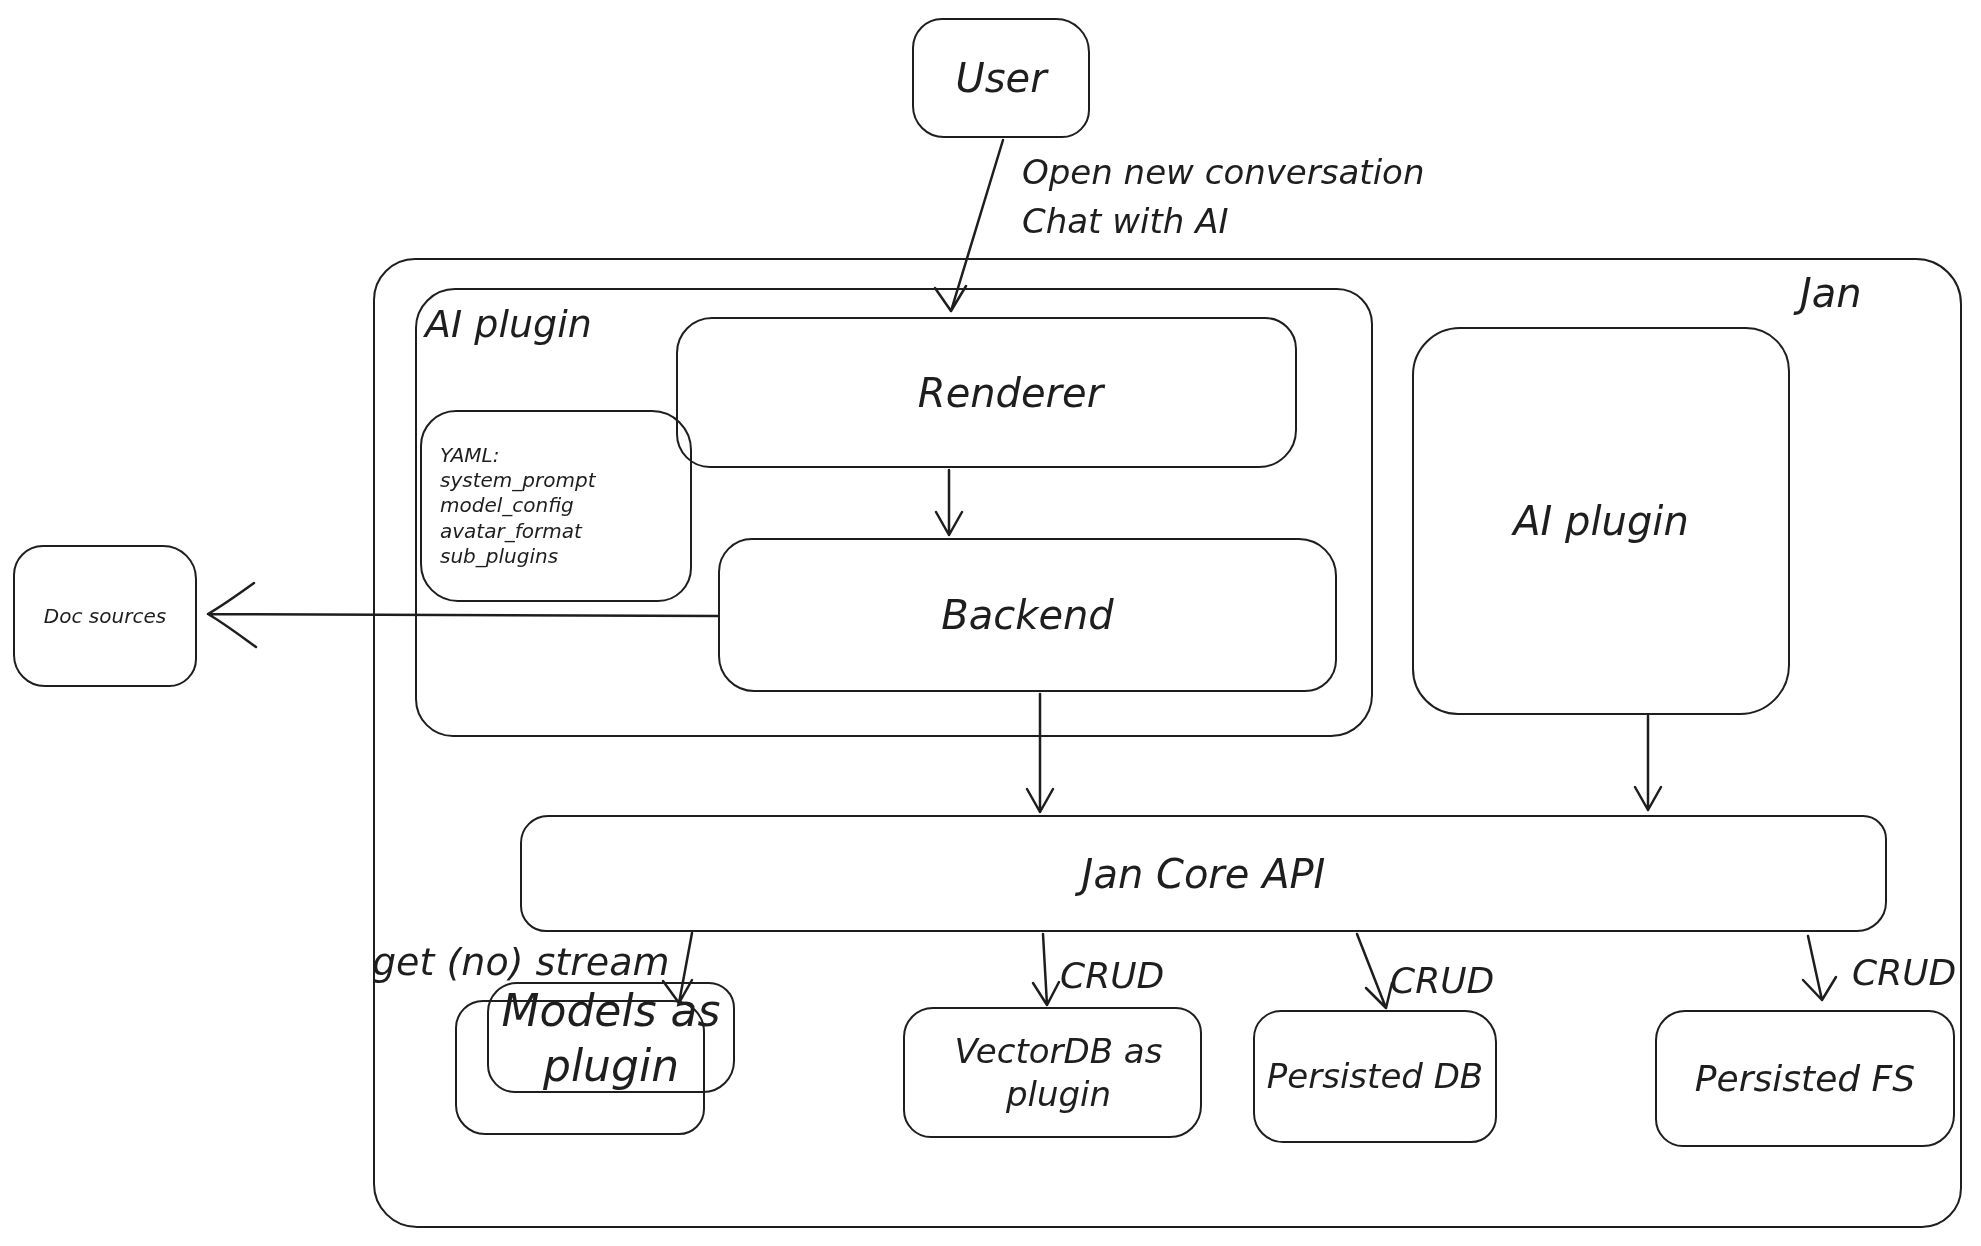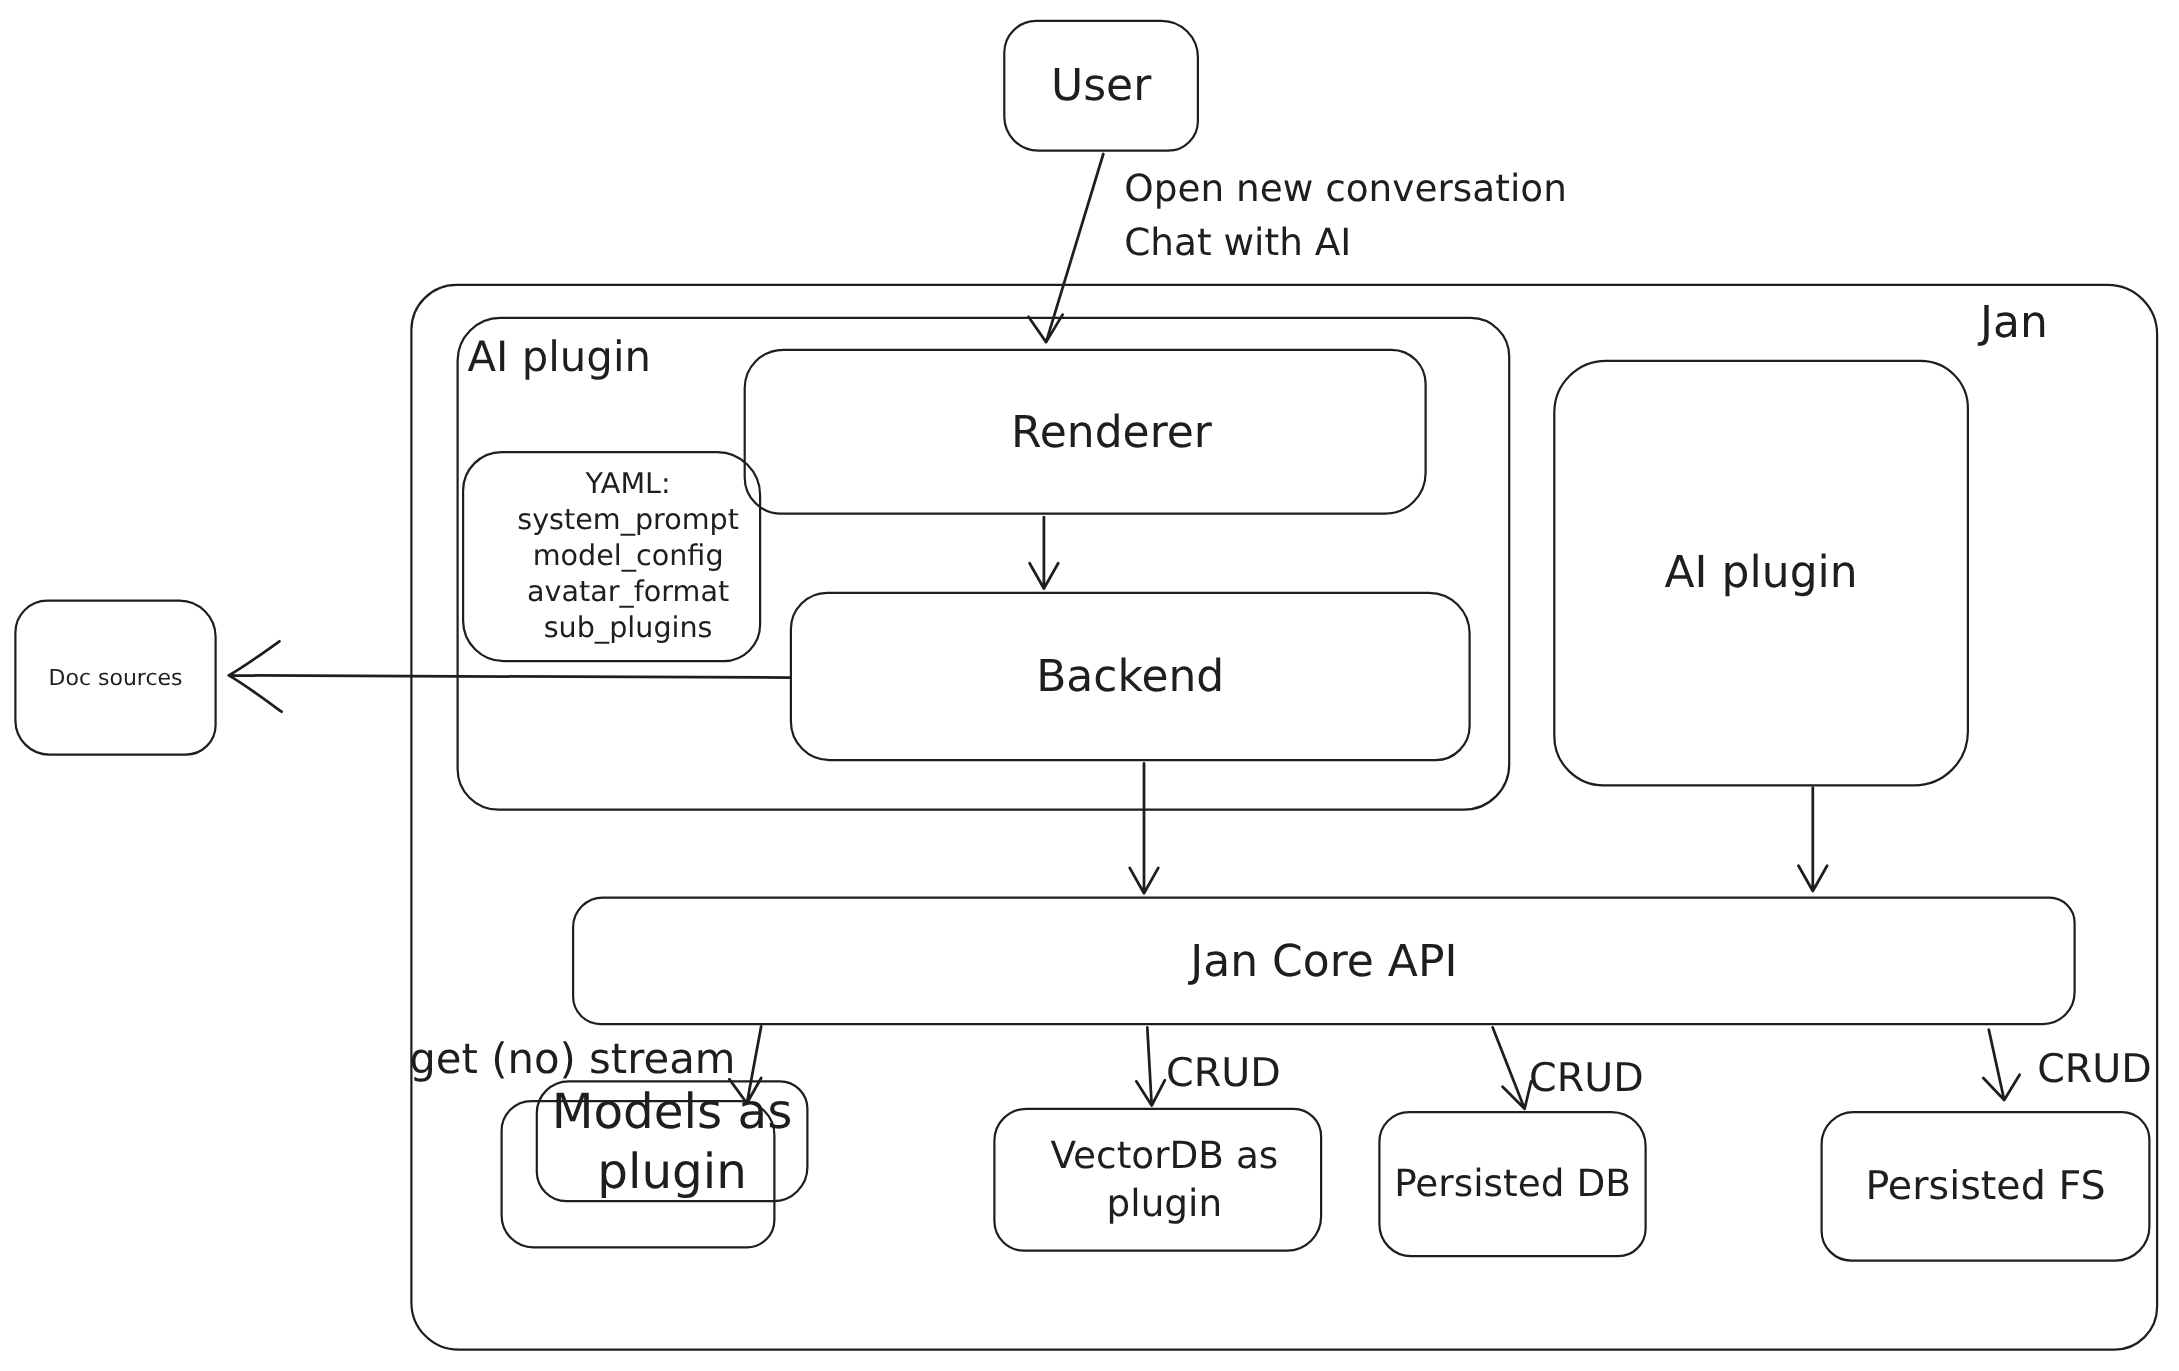--- a/index.html
+++ b/index.html
@@ -4,20 +4,21 @@
 <style>
   html, body { margin: 0; padding: 0; background: #ffffff; }
   .canvas {
     position: relative;
     width: 1981px;
     height: 1246px;
     background: #ffffff;
     font-family: "DejaVu Sans", sans-serif;
     color: #1e1e1e;
     overflow: hidden;
+    font-style: italic;
   }
   .node {
     position: absolute;
     border: 2.5px solid #1e1e1e;
     background: transparent;
     display: flex;
     flex-direction: column;
     align-items: center;
     justify-content: center;
     text-align: center;
@@ -42,25 +43,25 @@
     pointer-events: none;
   }
   .arrows path {
     stroke: #1e1e1e;
     stroke-width: 2.5;
     fill: none;
     stroke-linecap: round;
     stroke-linejoin: round;
   }
   .yaml-note {
-    align-items: center;
+    align-items: flex-start;
     justify-content: center;
     text-align: left;
-    padding-left: 30px;
-    font-size: 26px;
+    padding-left: 18px;
+    font-size: 20px;
     line-height: 1.26;
   }
   .two-line span { display: block; }
 </style>
 </head>
 <body>
 
 <div class="canvas">
 
   <div class="node" style="left:912px; top:18px; width:178px; height:120px; border-radius:30px 34px 28px 32px; font-size:40px;">

